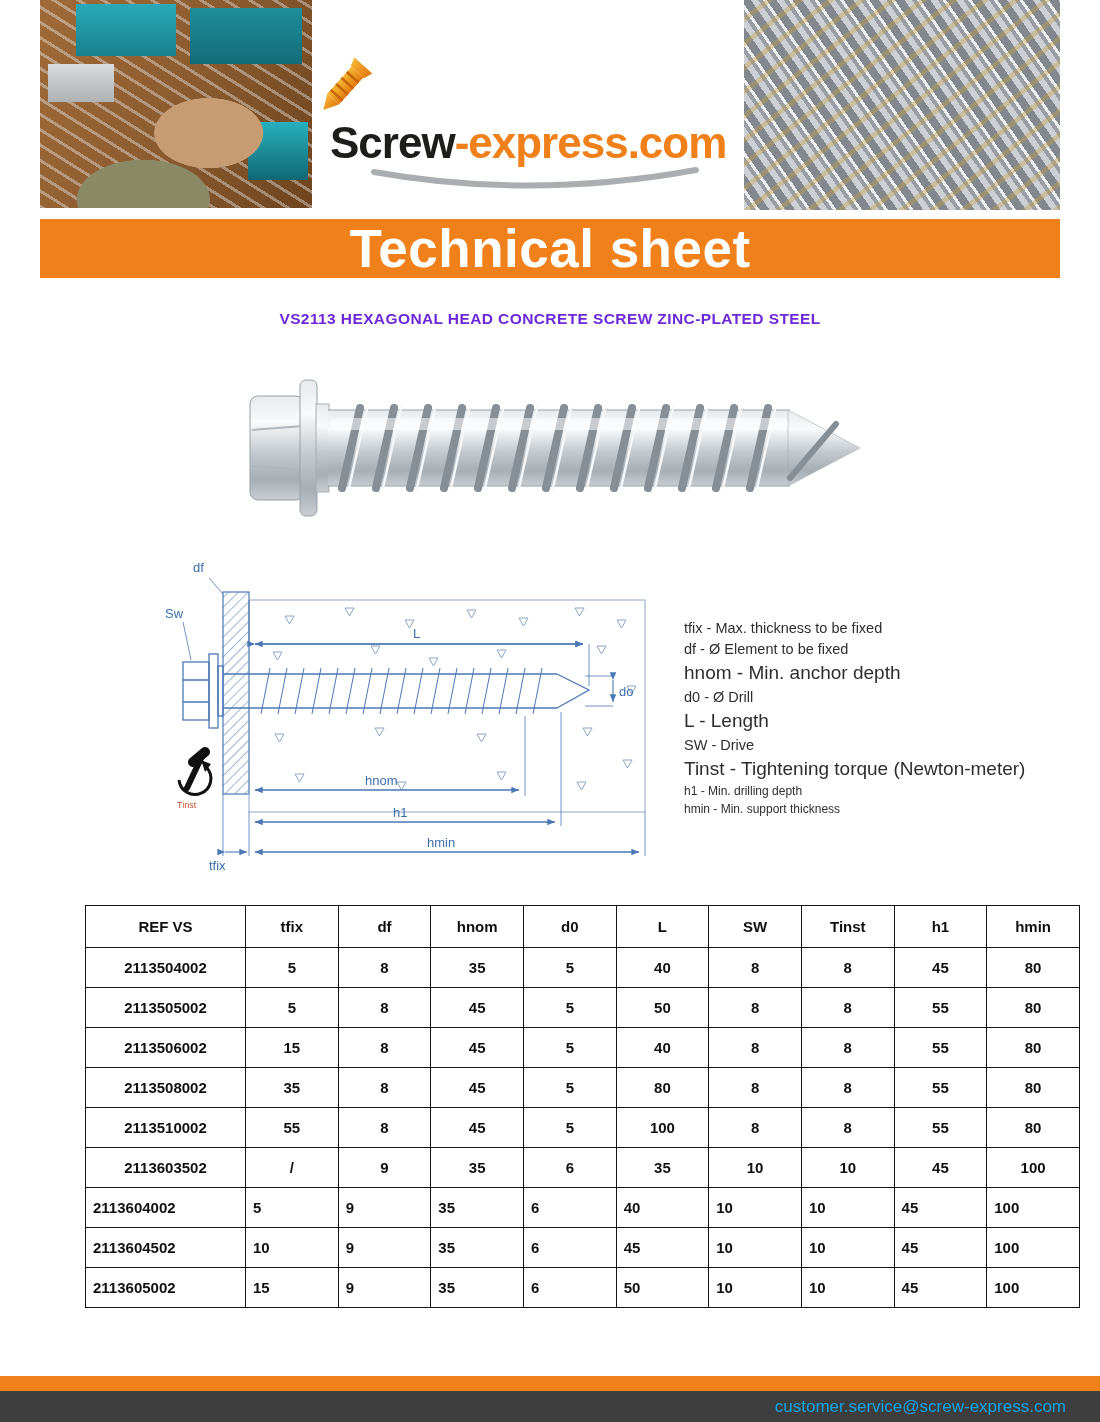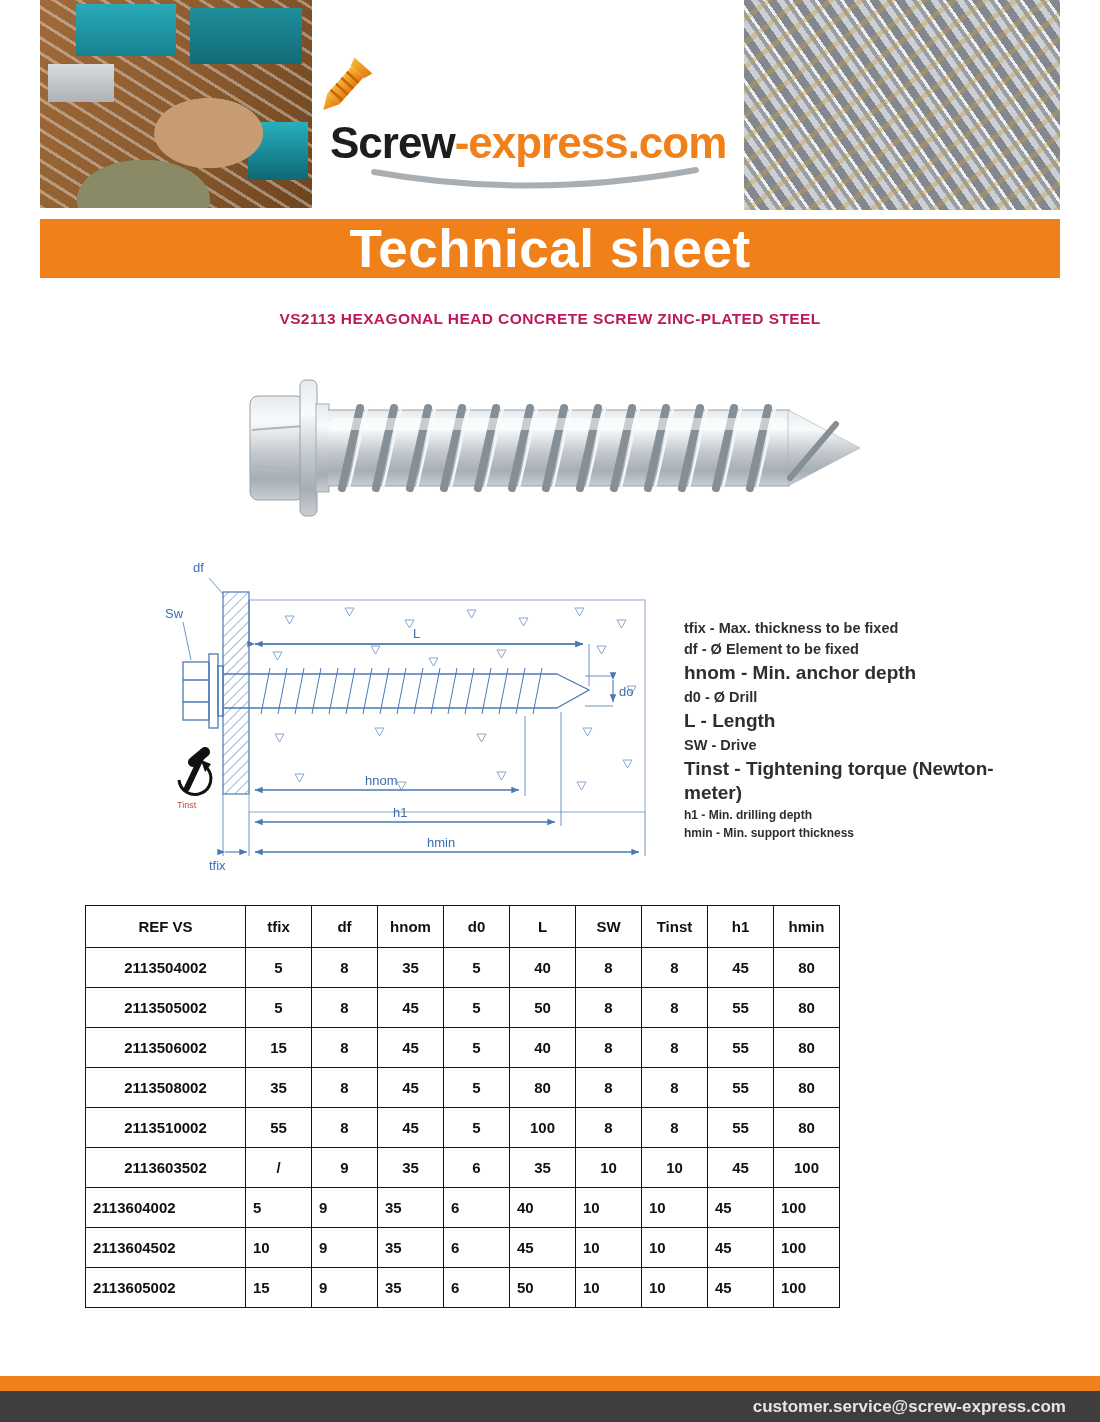--- a/index.html
+++ b/index.html
@@ -32,49 +32,49 @@
   .logo-part1{color:#1d1d1b;}
   .logo-part2{color:#F0801A;}
   .logo-swoosh{display:block;margin:0 0 0 40px;}
 
   
   .banner{position:absolute;left:40px;right:40px;top:219px;height:59px;background:#F0801A;
     display:flex;align-items:center;justify-content:center;}
   .banner-title{color:#ffffff;font-size:53px;font-weight:800;letter-spacing:.5px;}
 
   
-  .product-title{position:absolute;left:0;right:0;top:310px;text-align:center;color:#be185d;
+  .product-title{position:absolute;left:0;right:0;top:310px;text-align:center;color:#6d28d9;
     font-size:15.5px;font-weight:600;letter-spacing:.4px;}
 
   
   .product-figure{position:absolute;left:238px;top:366px;}
   .diagram{position:absolute;left:165px;top:556px;}
   .dim-label{fill:#3a6fae;font-size:13px;font-family:"Liberation Sans",sans-serif;}
 
   
-  .legend{position:absolute;left:684px;top:616px;width:365px;color:#2e2e2e;font-weight:bold;}
+  .legend{position:absolute;left:684px;top:616px;width:365px;color:#2e2e2e;}
   .legend-item{margin:3px 0;line-height:1.25;}
   .legend-item.small{font-size:14.5px;}
   .legend-item.medium{font-size:12px;}
   .legend-item.large{font-size:19px;}
 
   
-  .spec-table{position:absolute;left:85px;top:905px;width:755px;border-collapse:collapse;table-layout:fixed;}
+  .spec-table{position:absolute;left:85px;top:905px;width:995px;border-collapse:collapse;table-layout:fixed;}
   .spec-table th,.spec-table td{border:1.6px solid #141414;font-weight:bold;color:#101010;
     font-size:15px;height:40px;background:#fff;}
   .spec-table th{height:42px;text-align:center;}
   .spec-table td.center{text-align:center;}
   .spec-table td.left{text-align:left;padding-left:7px;}
   .col-ref{width:160px;}
 
   
   .footer{position:absolute;left:0;bottom:0;width:100%;}
   .footer-orange{height:15px;background:#F0801A;}
   .footer-dark{height:31px;background:#3E3E3E;display:flex;align-items:center;justify-content:flex-end;padding-right:34px;}
-  .footer-email{color:#e5e5e5;font-weight:bold;font-size:17px;text-decoration:none;}
+  .footer-email{color:#0ea5e9;font-weight:normal;font-size:17px;text-decoration:none;}
 </style>
 </head>
 <body>
 
 <div class="page">
 
   <div class="photo photo-left"></div>
   <div class="photo photo-right"></div>
 
   <div class="logo">

